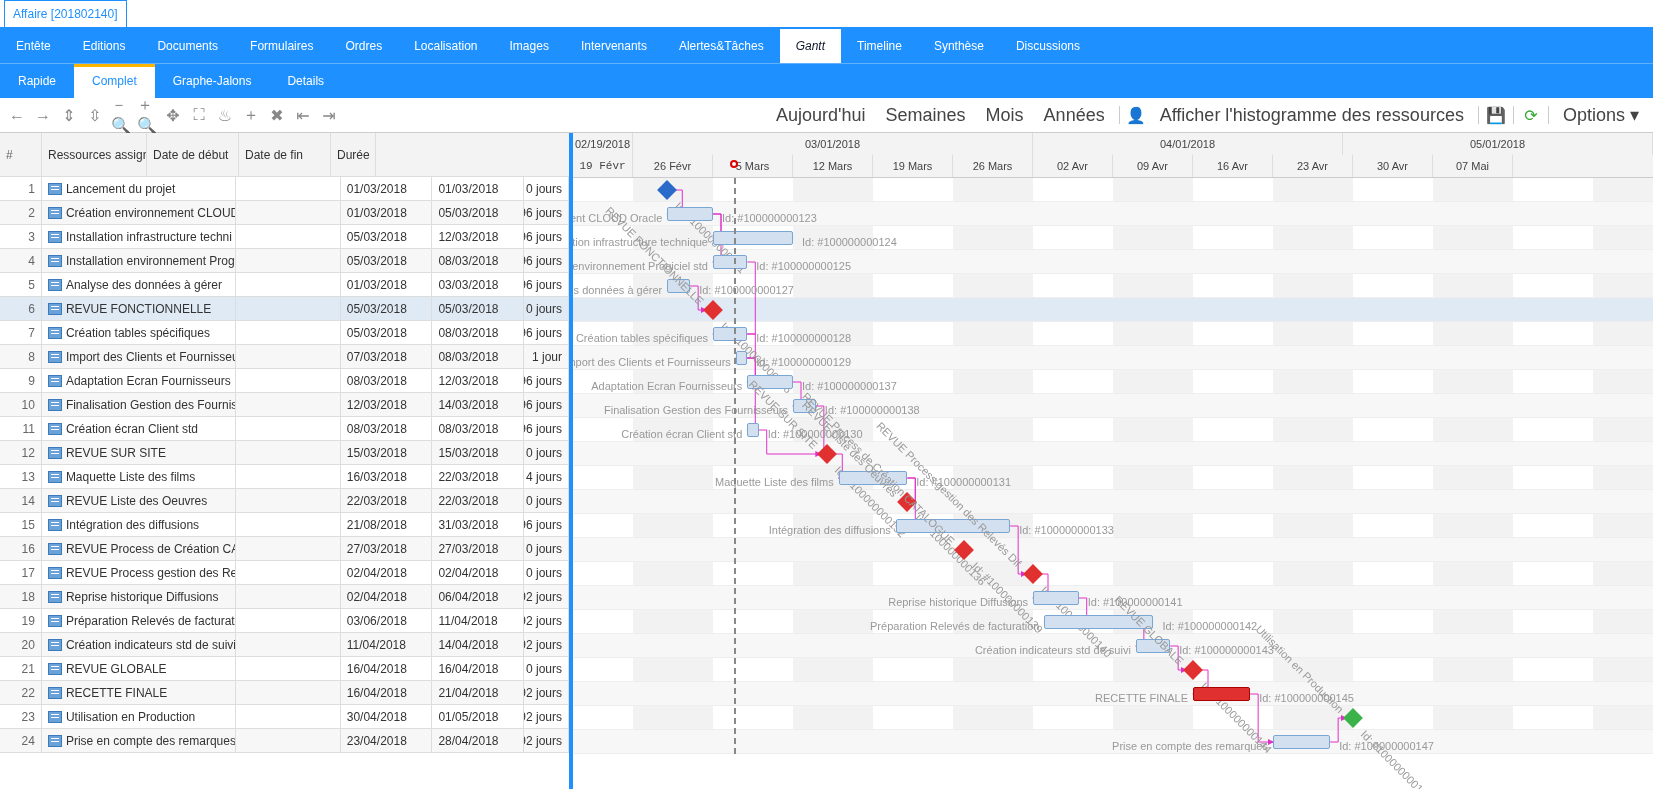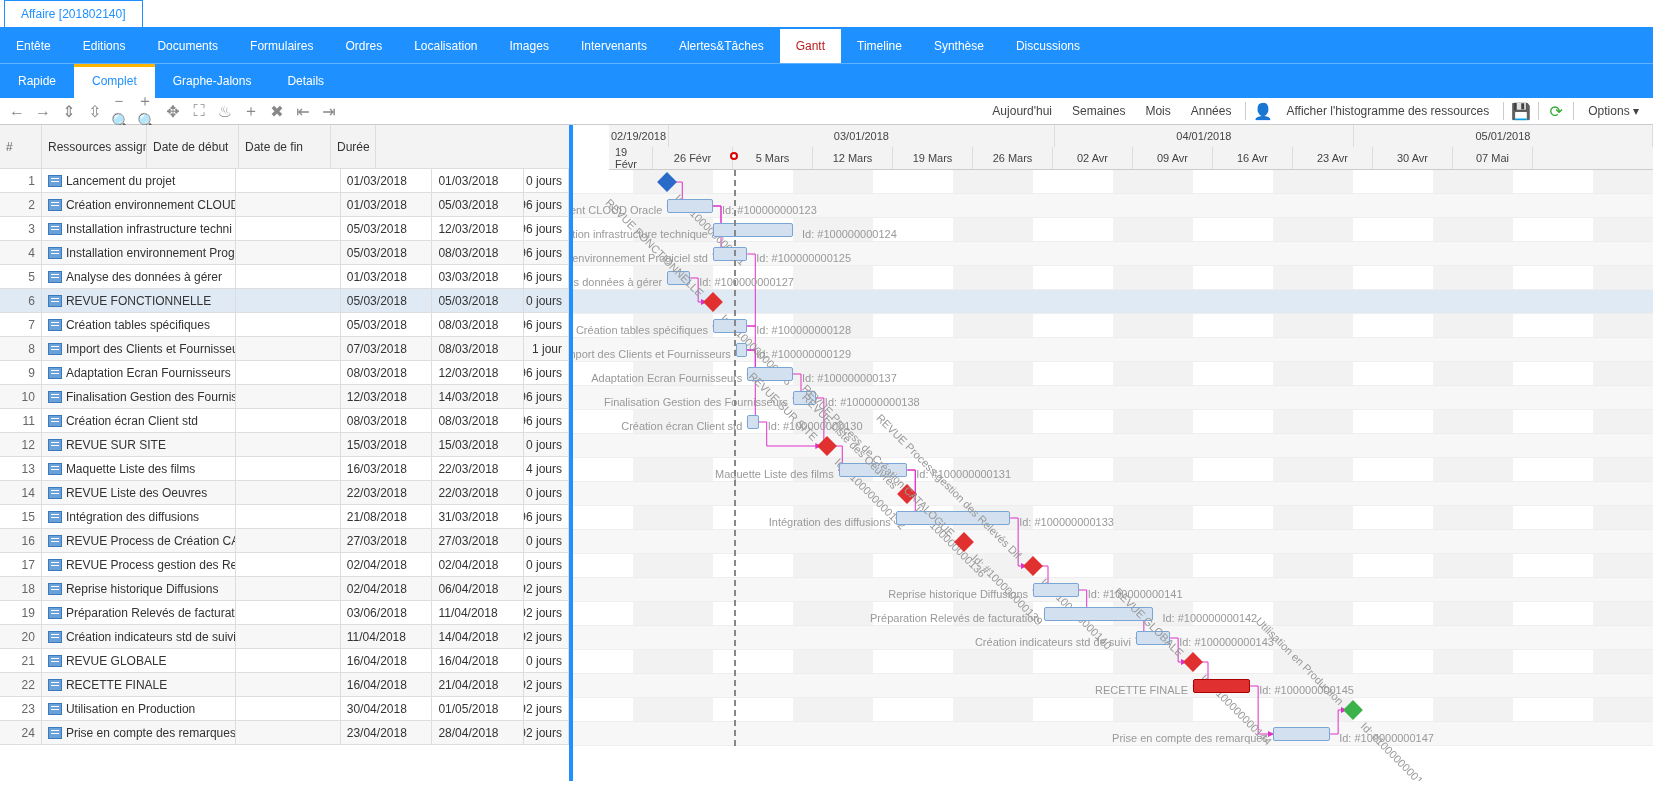--- a/index.html
+++ b/index.html
@@ -1,36 +1,36 @@
 <!DOCTYPE html>
 <html><head>
 <meta charset="utf-8">
 <style>
   * { box-sizing: border-box; margin: 0; padding: 0; }
   body { font-family: Arial, Helvetica, sans-serif; font-size: 12px; background: #fff; color: #333; }
   
   
   .title-tab-wrap { border-bottom: 2px solid #1E90FF; }
-  .title-tab { display:inline-block; padding: 6px 16px; color:#1E90FF; border:1px solid #1E90FF; border-bottom:none; background:#fff; margin-left:4px; }
+  .title-tab { display:inline-block; padding: 6px 8px; color:#1E90FF; border:1px solid #1E90FF; border-bottom:none; background:#fff; margin-left:4px; }
   
   
   .main-nav { background:#1E90FF; display:flex; align-items:stretch; }
   .main-nav .item { padding:10px 16px; color:#fff; cursor:pointer; }
-  .main-nav .item.active { background:#fff; color:#b91c1c; }
+  .main-nav .item.active { background:#fff; color:#0f172a;font-style:italic; }
   
   
   .sub-nav { background:#1E90FF; display:flex; align-items:stretch; border-top:1px solid rgba(255,255,255,.3); }
   .sub-nav .item { padding:10px 18px; color:#fff; cursor:pointer; }
   .sub-nav .item.active { background:#fff; color:#1E90FF; border-top:3px solid #FFB400; padding-top:7px; }
   
   
   .toolbar { display:flex; align-items:center; padding:4px 8px; border-bottom:1px solid #ccc; gap:8px; }
   .tool-icon { width:18px; height:18px; display:inline-flex; align-items:center; justify-content:center; color:#888; cursor:pointer; font-size:16px; }
   .toolbar .spacer { flex:1; }
-  .toolbar .text-btn { color:#444; cursor:pointer; padding:2px 6px; font-size:12px; }
+  .toolbar .text-btn { color:#444; cursor:pointer; padding:2px 6px; font-size:18px; }
   .toolbar .divider { width:1px; height:18px; background:#ccc; }
   
   
   .content { display:flex; height: 656px; }
   .grid-pane { width:573px; flex:0 0 573px; border-right:4px solid #1E90FF; overflow:hidden; }
   .gantt-pane { flex:1; overflow:hidden; position:relative; }
   
   
   .grid-head, .grid-row { display:flex; border-bottom:1px solid #ddd; }
   .grid-head { background:#f3f3f3; }
@@ -48,21 +48,21 @@
   .search-wrap{ position:relative; }
   .search-wrap .mag{ position:absolute; right:2px; top:2px; font-size:12px; color:#aaa; }
   .grid-row { height:24px; background:#fff; }
   .grid-row.alt { background:#f7f7f7; }
   .grid-row.selected { background:#dfeaf5; }
   .task-icon { width:14px; height:12px; background:#69a1d8; border:1px solid #3b7bbd; margin-right:4px; position:relative; flex:0 0 14px;}
   .task-icon::before{content:"";position:absolute;left:2px;right:2px;top:2px;height:1px;background:#fff;}
   .task-icon::after{content:"";position:absolute;left:2px;right:2px;top:5px;height:1px;background:#fff;}
   
   
-  .tl-head { background:#f3f3f3; border-bottom:1px solid #ccc;margin-left:36px; }
+  .tl-head { background:#f3f3f3; border-bottom:1px solid #ccc; }
   .tl-row { display:flex; height:22px; }
   .tl-cell { border-right:1px solid #ddd; padding:2px 6px; font-size:11px; color:#444; display:flex; align-items:center; justify-content:center; }
   
   .gantt-body { position:relative; }
   .gantt-row { height:24px; position:relative; border-bottom:1px solid #eee; }
   .gantt-row.alt{ background:#f7f7f7;}
   .gantt-row.selected{ background:#dfeaf5;}
   .today-line { position:absolute; top:0; bottom:0; left:161px; border-left:2px dashed #888; z-index:3; }
   .today-marker{ position:absolute; top:26px; left:157px; width:8px;height:8px;border:2px solid #d00;border-radius:50%;background:#fff;z-index:4;}
   
@@ -427,21 +427,21 @@
 
   <div class="gantt-pane">
     <div class="tl-head">
       <div class="tl-row" id="tl-months">
           <div class="tl-cell" style="width: 60px;">02/19/2018</div>
           <div class="tl-cell" style="width: 400px;">03/01/2018</div>
           <div class="tl-cell" style="width: 310px;">04/01/2018</div>
           <div class="tl-cell" style="width: 310px;">05/01/2018</div>
         </div>
       <div class="tl-row" id="tl-weeks">
-          <div class="tl-cell" style="width: 44px;">19 Févr</div>
+          <div class="tl-cell" style="width: 60px; font-family: Liberation Mono, monospace;">19 Févr</div>
           <div class="tl-cell" style="width: 80px;">26 Févr</div>
           <div class="tl-cell" style="width: 80px;">5 Mars</div>
           <div class="tl-cell" style="width: 80px;">12 Mars</div>
           <div class="tl-cell" style="width: 80px; text-align: right;">19 Mars</div>
           <div class="tl-cell" style="width: 80px;">26 Mars</div>
           <div class="tl-cell" style="width: 80px;">02 Avr</div>
           <div class="tl-cell" style="width: 80px;">09 Avr</div>
           <div class="tl-cell" style="width: 80px;">16 Avr</div>
           <div class="tl-cell" style="width: 80px;">23 Avr</div>
           <div class="tl-cell" style="width: 80px;">30 Avr</div>

